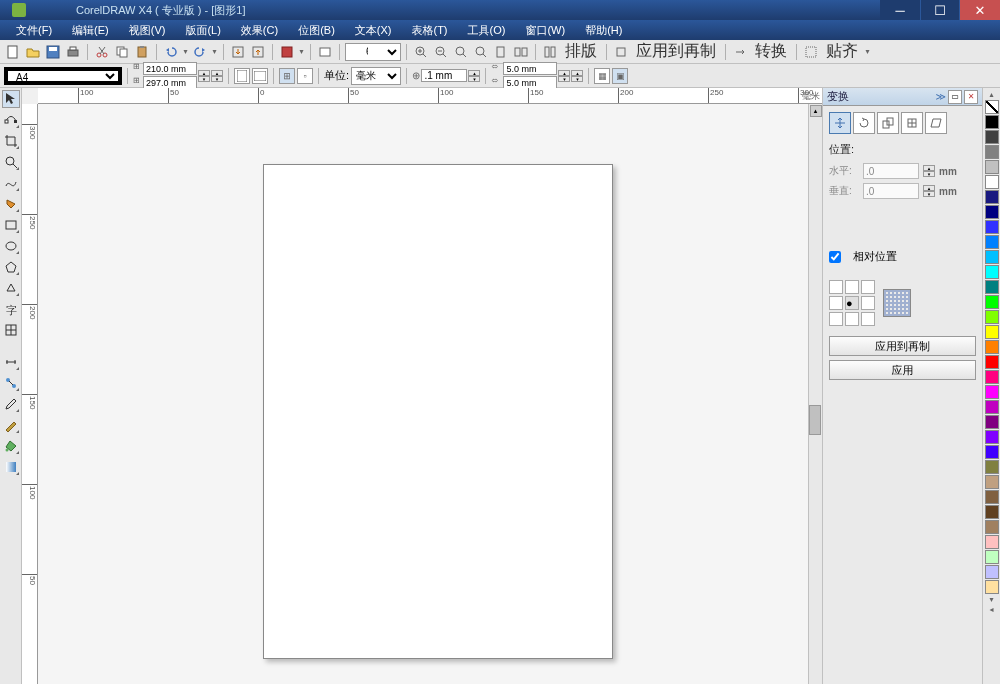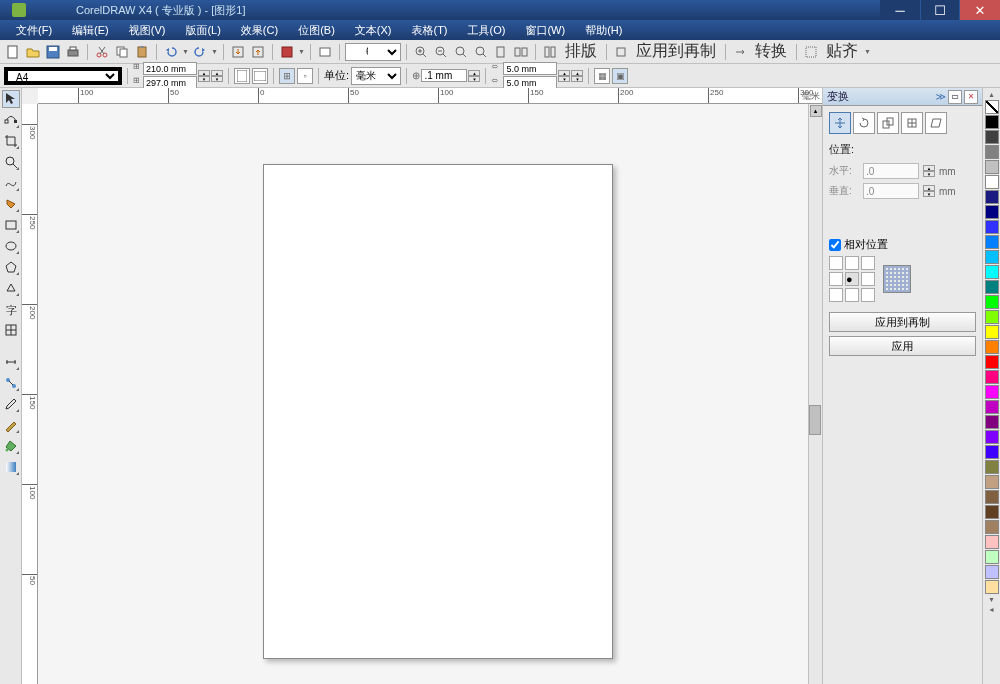--- a/index.html
+++ b/index.html
@@ -67,22 +67,22 @@
 .dock-hdr .t { flex:1; font-size:11px; color:#224;}
 .dock-hdr .db { width:14px; height:14px; border:1px solid #999; background:#fff; margin-left:2px; font-size:8px; text-align:center; line-height:12px; cursor:pointer;}
 .dock-body { padding: 6px; background: #eaeaea; flex:1;}
 .tabstrip { display:flex; gap:2px; margin-bottom:8px;}
 .tabstrip .tb{ width:22px; height:22px; border:1px solid #999; background:#fff; display:flex; align-items:center; justify-content:center; cursor:pointer;}
 .tabstrip .tb.act{ background:#d0e0f0; border-color:#4a7ab0;}
 .sect-t { font-size:11px; margin-bottom:6px; color:#222;}
 .row { display:flex; align-items:center; gap:4px; margin-bottom:4px;}
 .row .lb{ width:30px; font-size:10px; color:#888;}
 .row .in{ width:56px; height:16px; border:1px solid #bbb; font-size:10px; padding:0 2px; background:#fafafa; color:#888;}
-.un{font-size:10px; color:#666;}
-.chk { display:flex; align-items:center; gap:3px; margin:4px 0; font-size:10px;}
+.un{font-size:10px; color:#666;font-weight:bold;}
+.chk { display:flex; align-items:center; gap:12px; margin:16px 0; font-size:10px;}
 .chk input{width:12px;height:12px;}
 .anchor-grid{ display:flex; gap:8px; align-items:center; margin-bottom:10px;}
 .ag{ display:grid; grid-template-columns:repeat(3,14px); grid-template-rows:repeat(3,14px); gap:2px;}
 .ag div{width:14px;height:14px;border:1px solid #aaa; background:#fff; cursor:pointer;}
 .ag div.c{background:#e0e0e0;}
 .preview{width:28px;height:28px; background:repeating-linear-gradient(0deg,#a0b0d0 0 2px,transparent 2px 4px),repeating-linear-gradient(90deg,#a0b0d0 0 2px,transparent 2px 4px); border:1px solid #888;}
 .dbtn{ width:100%; height:20px; border:1px solid #999; background:linear-gradient(#fdfdfd,#e4e4e4); font-size:11px; cursor:pointer; margin-bottom:4px;}
 
 
 .palette { width: 18px; background: #e8e8e8; border-left: 1px solid #c0c0c0; display: flex; flex-direction: column; align-items: center; padding-top: 2px;}

